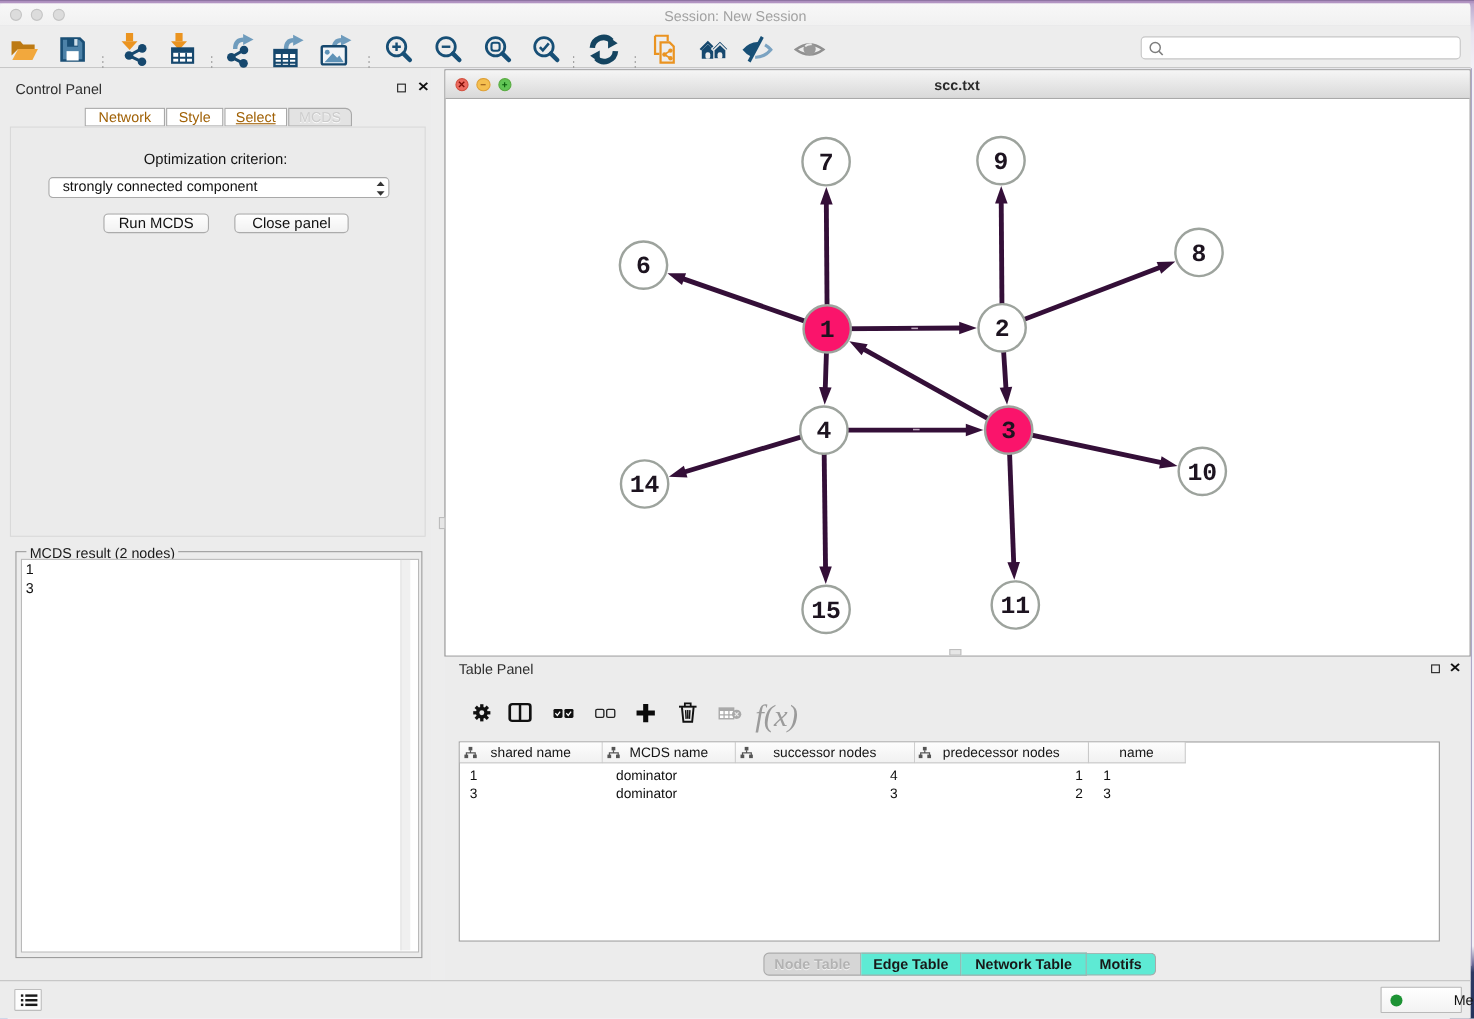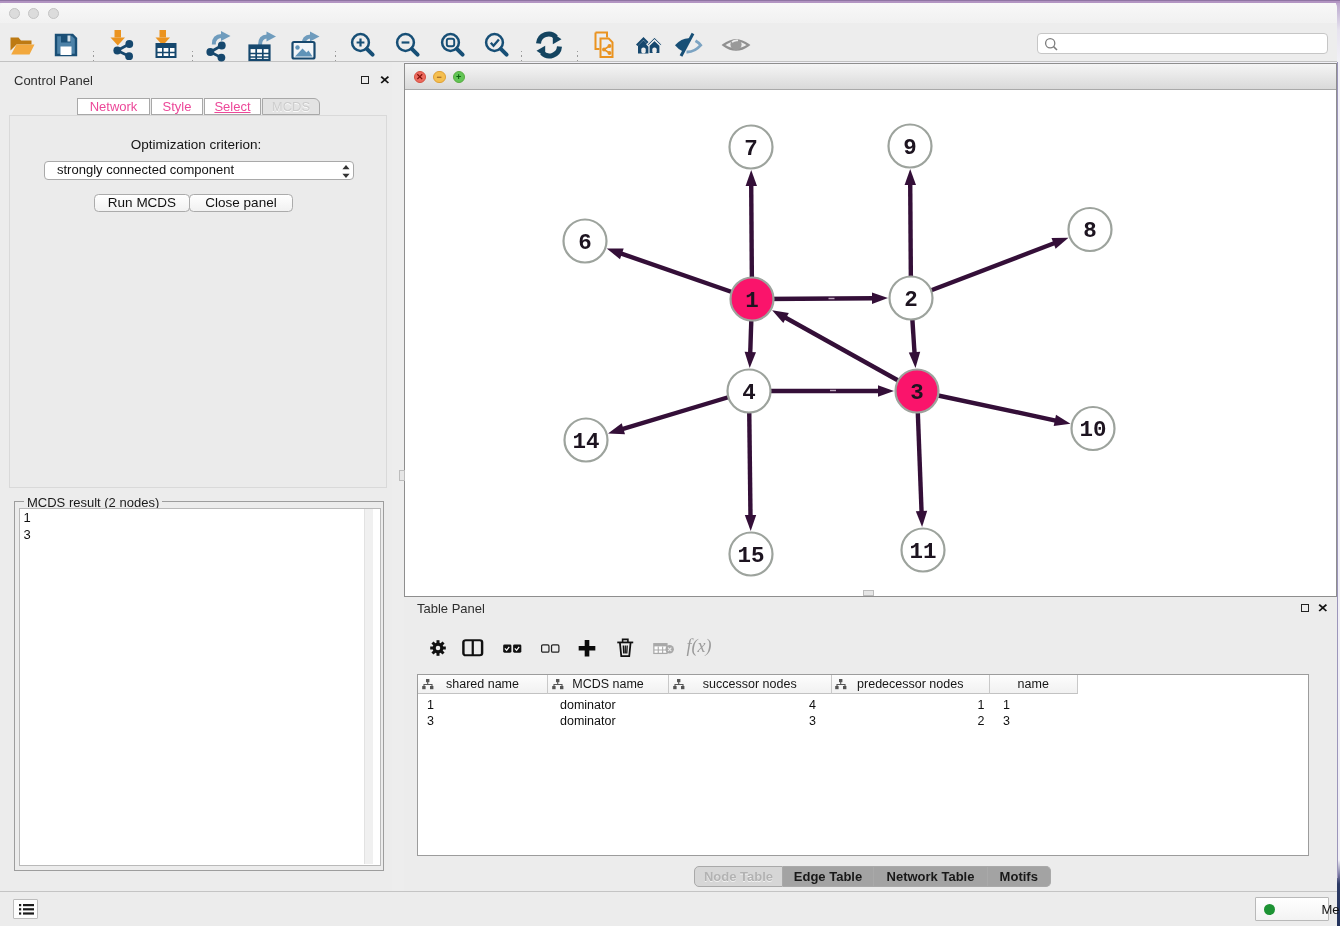--- a/index.html
+++ b/index.html
@@ -18,21 +18,21 @@
 #wtitle{top:5px;left:0;width:1337px;text-align:center;font-size:13px;color:#a2a2a2;}
 #toolbar{left:0;top:23px;width:1337px;height:39px;background:#ededed;border-bottom:1px solid #c2c2c2;box-sizing:border-box;}
 .sep{top:28px;width:1px;height:30px;
  background-image:repeating-linear-gradient(#9a9a9a 0 1.5px,transparent 1.5px 4.5px);}
 #searchbox{left:1037px;top:9.5px;width:291px;height:21px;background:#fff;border:1px solid #c6c6c6;border-radius:4px;box-sizing:border-box;}
 
 #cpanel{left:0;top:62px;width:392px;height:828.5px;background:#ececec;}
 .pttl{font-size:13px;color:#2e2e2e;}
 .floatico{width:8px;height:8px;border:1.5px solid #222;box-sizing:border-box;background:#ececec;}
 .xico{font-size:11.5px;font-weight:bold;color:#111;line-height:11px;transform:scaleX(1.15);}
-.tab{height:17px;border:1px solid #a8a8a8;background:#fff;font-size:13px;color:#ec4899;
+.tab{height:17px;border:1px solid #a8a8a8;background:#fff;font-size:13px;color:#a16207;
  display:inline-block;box-sizing:border-box;text-align:center;line-height:16px;vertical-align:top;}
 #tabmcds{background:#e3e3e3;color:#cccccc;text-shadow:0 1px 0 #fafafa;border-radius:0 6px 0 0;}
 #cptabwrap{left:77px;top:36px;}
 #cpcontent{left:9px;top:52.5px;width:378px;height:373px;border:1px solid #d9d9d9;box-sizing:border-box;background:#ebebeb;}
 #optlabel{left:0px;top:75px;width:392px;text-align:center;font-size:13.5px;color:#141414;}
 #combo{left:44px;top:99px;width:310px;height:18.5px;background:#fff;border:1px solid #a9a9a9;border-radius:4px;box-sizing:border-box;font-size:13px;color:#111;line-height:16.5px;padding-left:12px;}
 .btn{height:18.5px;background:linear-gradient(#ffffff,#f1f1f1);border:1px solid #ababab;border-radius:4.5px;box-sizing:border-box;font-size:13.5px;color:#111;text-align:center;line-height:16px;}
 #fs{left:14px;top:439px;width:370px;height:369.5px;border:1px solid #9d9d9d;box-sizing:border-box;}
 #fsleg{left:24px;top:432.5px;background:#ececec;font-size:13px;color:#1a1a1a;padding:0 3px;}
 #fsbox{left:18.5px;top:446px;width:362px;height:357.5px;background:#fff;border:1px solid #b9b9b9;box-sizing:border-box;font-size:13px;color:#111;line-height:16.5px;padding:1px 0 0 4px;}
@@ -43,37 +43,38 @@
 .tlc{width:12.5px;height:12.5px;border-radius:50%;top:7px;box-sizing:border-box;font-size:9px;font-weight:bold;text-align:center;line-height:11px;}
 #netname{top:6px;left:0;width:931px;text-align:center;font-size:13px;font-weight:bold;color:#2a2a2a;}
 
 #vgrip{left:398.8px;top:470px;width:6px;height:10.5px;background:#e6e6e6;border:1px solid #bdbdbd;box-sizing:border-box;}
 #hgrip{left:863px;top:589.5px;width:10.5px;height:6px;background:#e6e6e6;border:1px solid #bdbdbd;box-sizing:border-box;}
 
 #tpanel{left:403.5px;top:597px;width:933.5px;height:294px;background:#ececec;}
 #ttable{left:13.5px;top:76.5px;width:892px;height:182px;background:#fff;border:1px solid #9c9c9c;box-sizing:border-box;}
 .hcell{top:0;height:19px;background:linear-gradient(#fdfdfd,#f1f1f1);border-right:1px solid #c9c9c9;border-bottom:1px solid #c2c2c2;box-sizing:border-box;font-size:12.5px;color:#161616;text-align:center;line-height:19px;}
 .trow{font-size:12.5px;color:#101010;height:16px;line-height:16px;}
-.btabs{top:269px;height:20.5px;background:#a3a3a3;border:1px solid #a9a9a9;box-sizing:border-box;font-size:13px;font-weight:bold;color:#181818;text-align:center;line-height:19px;}
+.btabs{top:269px;height:20.5px;background:#5eead4;border:1px solid #a9a9a9;box-sizing:border-box;font-size:13px;font-weight:bold;color:#181818;text-align:center;line-height:19px;}
 
 #statusbar{left:0;top:890.5px;width:1337px;height:35.5px;background:#ececec;border-top:1px solid #c4c4c4;box-sizing:border-box;}
 #listbtn{left:12.5px;top:7px;width:25.5px;height:20.5px;background:#fdfdfd;border:1px solid #bdbdbd;box-sizing:border-box;border-radius:1px;}
 #membtn{left:1254.5px;top:5.5px;width:74px;height:24px;background:linear-gradient(#ffffff,#f3f3f3);border:1px solid #b9b9b9;box-sizing:border-box;border-radius:1px;font-size:13px;color:#111;}
 svg{position:absolute;overflow:visible;}
 </style>
 </head>
 <body>
 <div class="abs" id="deskstrip"></div>
 <div class="abs" id="deskline"></div>
 <div class="abs" id="dockbr"></div>
 <div class="abs" id="dockbl"></div>
 <div class="abs" id="titlebar">
   <div class="abs tl" style="left:8.5px;"></div>
   <div class="abs tl" style="left:28px;"></div>
   <div class="abs tl" style="left:48px;"></div>
+  <div class="abs" id="wtitle">Session: New Session</div>
 </div>
 <div class="abs" id="purpletop"></div>
 <div class="abs" id="toolbar">
 
   <div class="abs sep" style="left:93px"></div>
   <div class="abs sep" style="left:192px"></div>
   <div class="abs sep" style="left:335px"></div>
   <div class="abs sep" style="left:521px"></div>
   <div class="abs sep" style="left:577px"></div>
   <svg style="left:8px;top:8px" width="28" height="28" viewBox="0 0 28 28">
@@ -208,32 +209,33 @@
   </div>
   <div class="abs" id="cpcontent"></div>
   <div class="abs" id="optlabel">Optimization criterion:</div>
   <div class="abs" id="combo">strongly connected component
     <svg style="left:295px;top:2.5px" width="12" height="13" viewBox="0 0 12 13">
       <polygon points="6,0 9.6,4.2 2.4,4.2" fill="#333"></polygon>
       <polygon points="6,13 9.6,8.8 2.4,8.8" fill="#333"></polygon>
     </svg>
   </div>
   <div class="abs btn" style="left:94px;top:131.5px;width:96px;">Run MCDS</div>
-  <div class="abs btn" style="left:189px;top:131.5px;width:104px;">Close panel</div>
+  <div class="abs btn" style="left:213px;top:131.5px;width:104px;">Close panel</div>
   <div class="abs" id="fs"></div>
   <div class="abs" id="fsleg">MCDS result (2 nodes)</div>
   <div class="abs" id="fsbox">1<br>3</div>
   <div class="abs" id="fsscroll"></div>
 
 </div>
 <div class="abs" id="netwin">
   <div class="abs" id="nettitle">
     <div class="abs tlc" style="left:9px;background:#ed6a5f;border:1px solid #d3503f;color:#7e0d06;">✕</div>
     <div class="abs tlc" style="left:28.5px;background:#f5bf4f;border:1px solid #dfa035;color:#96591a;">−</div>
     <div class="abs tlc" style="left:48px;background:#61c555;border:1px solid #58ab40;color:#0a600c;">+</div>
+    <div class="abs" id="netname">scc.txt</div>
   </div>
 
   <svg style="left:0.5px;top:27.5px" width="931" height="506" viewBox="0 0 931 506">
     <g stroke="#340f38" stroke-width="4.4" fill="#340f38">
       <line x1="347" y1="208" x2="346.2" y2="93.0"></line>
         <polygon points="346.2,79.0 352.0,95.0 340.6,95.0" stroke="none"></polygon>
       <line x1="347" y1="208" x2="215.0" y2="162.1"></line>
         <polygon points="201.7,157.5 218.7,157.4 215.0,168.2" stroke="none"></polygon>
       <line x1="347" y1="208" x2="469.0" y2="207.2"></line>
         <polygon points="483.0,207.1 467.0,212.9 467.0,201.5" stroke="none"></polygon>
@@ -335,21 +337,21 @@
     <path d="M6.5 4.5 V1.5 H12.5 V4.5" fill="none" stroke="#111" stroke-width="1.8"></path>
     <path d="M7.3 8.5 L7.8 17.5 M9.5 8.5 V17.5 M11.7 8.5 L11.2 17.5" stroke="#111" stroke-width="1.5"></path>
   </svg>
   <svg style="left:248px;top:46px" width="23.5" height="11" viewBox="0 0 25 13">
     <rect x="0.8" y="0.8" width="15.5" height="11.5" fill="#fff" stroke="#a9a9a9" stroke-width="1.5"></rect>
     <rect x="0.8" y="0.8" width="15.5" height="3.2" fill="#a9a9a9"></rect>
     <path d="M6 4 V12.3 M11.2 4 V12.3 M0.8 8.2 H16.3" stroke="#a9a9a9" stroke-width="1.3"></path>
     <circle cx="19.5" cy="7.5" r="5" fill="#a9a9a9"></circle>
     <path d="M17.5 5.5 l4 4 M21.5 5.5 l-4 4" stroke="#ececec" stroke-width="1.3"></path>
   </svg>
-  <div class="abs" style="left:283px;top:39px;font-family:'Liberation Serif',serif;font-style:italic;font-size:18px;color:#9b9b9b;">f(x)</div>
+  <div class="abs" style="left:283px;top:39px;font-family:'Liberation Serif',serif;font-style:italic;font-size:28px;color:#9b9b9b;">f(x)</div>
   <div class="abs" id="ttable">
     <div class="abs hcell" style="left:0;width:130px;">shared name</div>
     <div class="abs hcell" style="left:130px;width:121px;">MCDS name</div>
     <div class="abs hcell" style="left:251px;width:162.5px;">successor nodes</div>
     <div class="abs hcell" style="left:413.5px;width:158.5px;">predecessor nodes</div>
     <div class="abs hcell" style="left:572px;width:87.5px;">name</div>
     <svg class="abs" style="left:4px;top:4.5px" width="12" height="11" viewBox="0 0 12 11">
         <g fill="#555">
           <rect x="4" y="0" width="3.4" height="3.2"></rect>
           <rect x="0.2" y="7" width="3.4" height="3.2"></rect>

